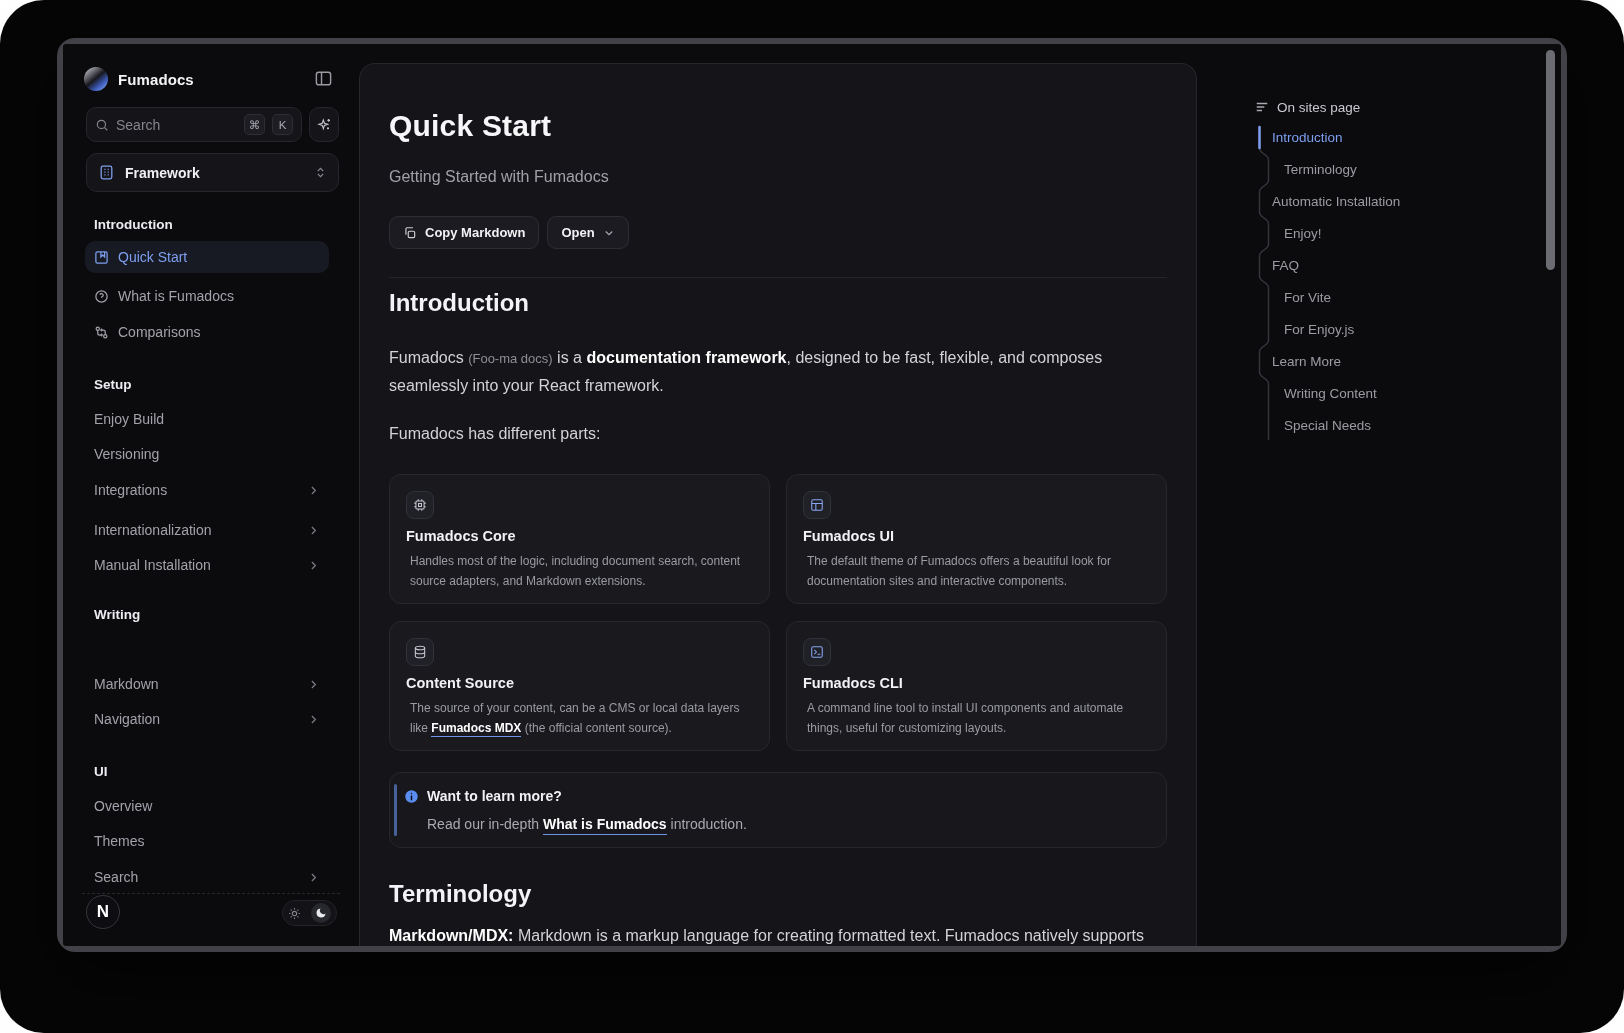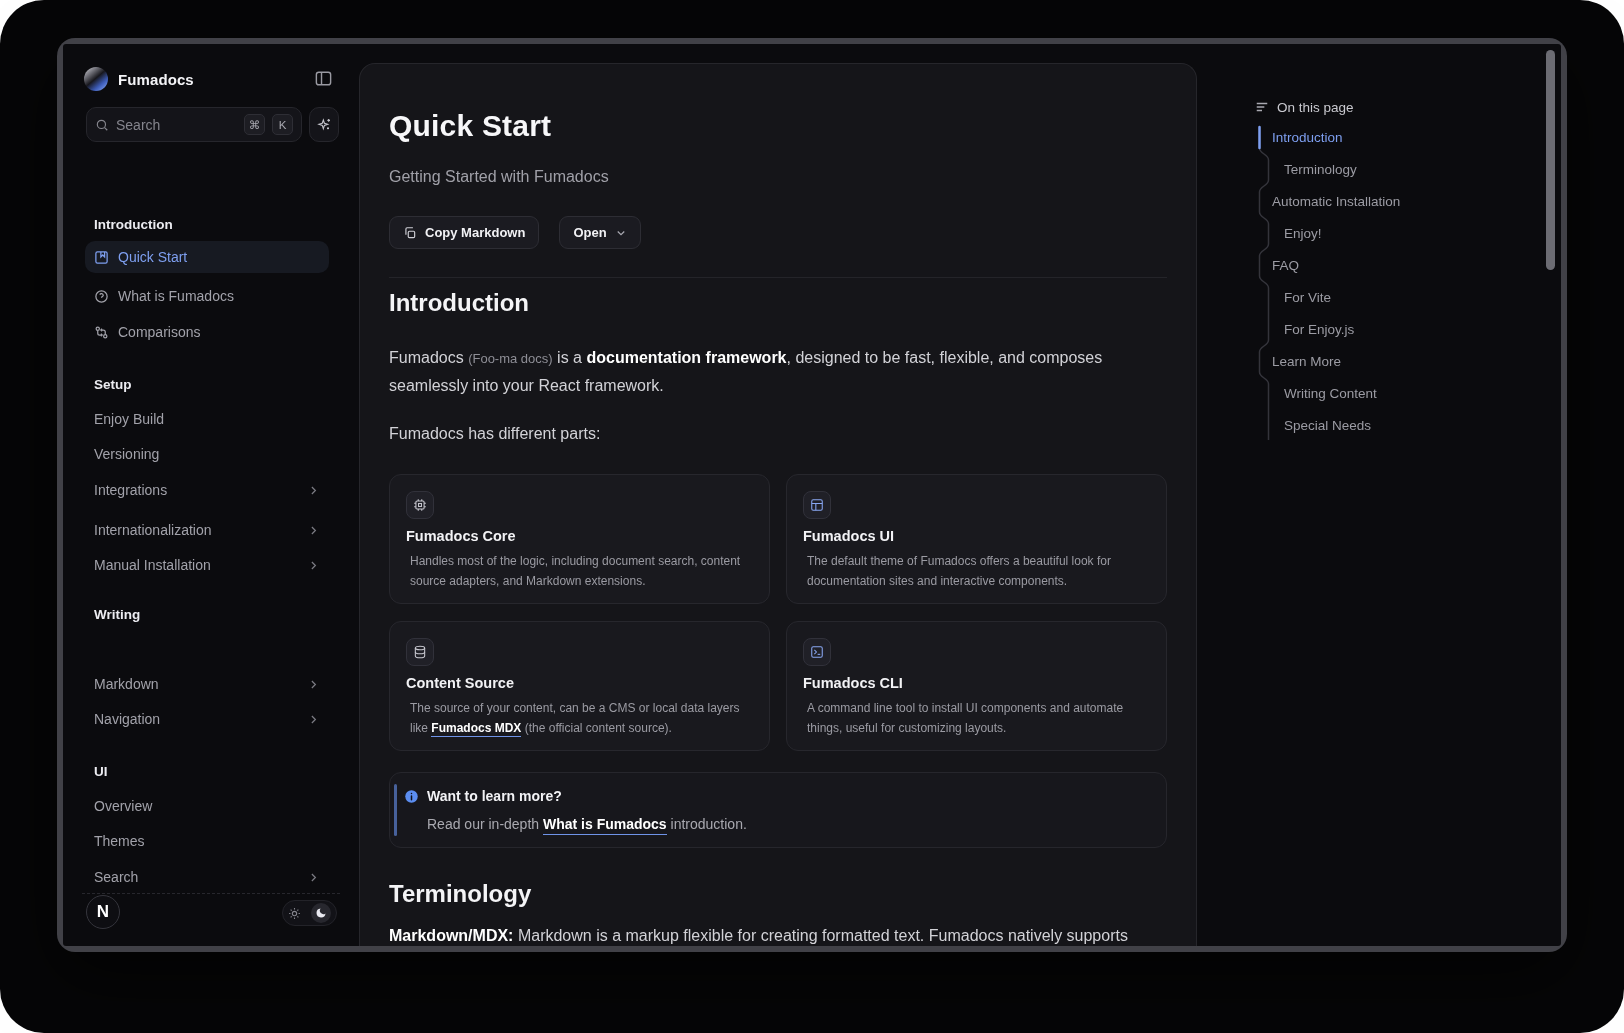--- a/index.html
+++ b/index.html
@@ -33,21 +33,21 @@
   .avatar{position:absolute;left:23px;top:851px;width:34px;height:34px;border-radius:50%;background:#0e0e12;border:1px solid #35353c;color:#fff;display:flex;align-items:center;justify-content:center;font-weight:700;font-size:17px;box-sizing:border-box;}
   .theme-pill{position:absolute;left:219px;top:856px;width:55px;height:26px;border:1px solid #232329;background:#121217;border-radius:999px;display:flex;align-items:center;justify-content:space-between;padding:0 5px;box-sizing:border-box;}
   .sun{color:#85858d;display:flex;width:13px;height:13px;}
   .moon-wrap{width:20px;height:20px;border-radius:50%;background:#27272e;display:flex;align-items:center;justify-content:center;color:#e9e9f0;}
   .moon-wrap svg{width:12px;height:12px;}
 
   
   .panel{position:absolute;left:296px;top:19px;width:838px;height:calc(100% - 19px);background:#151519;border:1px solid #26262b;border-bottom:none;border-radius:16px 16px 0 0;overflow:hidden;box-sizing:border-box;}
   .h1{position:absolute;left:29px;top:45px;color:#f7f7f9;font-size:30px;font-weight:700;letter-spacing:.2px;}
   .subtitle{position:absolute;left:29px;top:104px;color:#a0a0a8;font-size:16px;}
-  .btn-row{position:absolute;left:29px;top:152px;display:flex;gap:20px;}
+  .btn-row{position:absolute;left:29px;top:152px;display:flex;gap:8px;}
   .btn{height:33px;display:inline-flex;align-items:center;gap:8px;padding:0 13px;background:#1b1b21;border:1px solid #2d2d34;border-radius:9px;color:#f2f2f5;font-size:13px;font-weight:600;font-family:inherit;}
   .ic16{width:14px;height:14px;display:flex;color:#cfcfd6;}
   .ic12{width:12px;height:12px;display:flex;color:#a8a8b0;}
   .hr{position:absolute;left:29px;width:778px;top:213px;border-top:1px solid #242429;}
   .h2{position:absolute;left:29px;color:#f4f4f6;font-size:24px;font-weight:700;}
   .para{position:absolute;left:29px;width:784px;margin:0;color:#d2d2d7;font-size:16px;line-height:27px;}
   .para b{color:#ffffff;font-weight:700;}
   .small-note{color:#8e8e96;font-size:13px;}
   .cards{position:absolute;left:29px;top:410px;width:778px;display:grid;grid-template-columns:1fr 1fr;column-gap:16px;row-gap:17px;}
   .card{position:relative;height:130px;background:#19191e;border:1px solid #27272d;border-radius:12px;box-sizing:border-box;padding-left:40px;}
@@ -110,20 +110,35 @@
         <div class="sparkle-btn">
           <span style="width:16px;height:16px;display:flex;">
             <svg viewBox="0 0 24 24" fill="none" stroke="currentColor" stroke-width="1.7">
                 <path d="M11 4.5 12.6 9.4 17.5 11 12.6 12.6 11 17.5 9.4 12.6 4.5 11 9.4 9.4Z"></path>
                 <path d="M19 3v4M17 5h4"></path>
                 <path d="M18 15.5v3M16.5 17h3"></path>
               </svg>
           </span>
         </div>
 
+        <div class="select">
+          <span class="sic" style="width:17px;height:17px;">
+            <svg viewBox="0 0 24 24" fill="none" stroke="currentColor" stroke-width="1.8">
+                <rect x="4.5" y="3" width="15" height="18" rx="2.5"></rect>
+                <path d="M9 7.5h1.6M13.6 7.5h1.6M9 11.5h1.6M13.6 11.5h1.6M9 15.5h1.6M13.6 15.5h1.6"></path>
+              </svg>
+          </span>
+          <span class="slabel">Framework</span>
+          <span class="updown" style="width:13px;height:13px;">
+            <svg viewBox="0 0 24 24" fill="none" stroke="currentColor" stroke-width="2.2">
+                <path d="M7 9.5 12 4.5 17 9.5"></path>
+                <path d="M7 14.5 12 19.5 17 14.5"></path>
+              </svg>
+          </span>
+        </div>
 
         <div class="row header" style="top:164px">
             <span>Introduction</span>
           </div>
 
         <div class="row active" style="top:197px">
           <span class="ic">
               <svg viewBox="0 0 24 24" fill="none" stroke="currentColor" stroke-width="2">
                 <rect x="3" y="3" width="18" height="18" rx="2.5"></rect>
                 <path d="M11 3v8l3-3 3 3V3"></path>
@@ -332,31 +347,31 @@
             <svg viewBox="0 0 24 24">
                 <circle cx="12" cy="12" r="10" fill="#5b8df0"></circle>
                 <path d="M12 7.2h.01M12 11v6" stroke="#0e1016" stroke-width="2.4" fill="none" stroke-linecap="round"></path>
               </svg>
           </span>
           <div class="callout-title">Want to learn more?</div>
           <div class="callout-body"><span>Read our in-depth </span><a class="link">What is Fumadocs</a><span> introduction.</span></div>
         </div>
 
         <div class="h2" style="top:816px">Terminology</div>
-        <p class="para" style="top:858px"><b>Markdown/MDX:</b><span> Markdown is a markup flexible for creating formatted text. Fumadocs natively supports</span></p>
+        <p class="para" style="top:858px"><b>Markdown/MDX:</b><span> Markdown is a markup language for creating formatted text. Fumadocs natively supports</span></p>
       </div>
 
       <div class="toc">
         <div class="toc-header">
           <span class="ic">
               <svg viewBox="0 0 24 24" fill="none" stroke="currentColor" stroke-width="2.2">
                 <path d="M3 6h18M3 12h13M3 18h9"></path>
               </svg>
             </span>
-          <span>On this page</span>
+          <span>On sites page</span>
         </div>
         <div class="toc-line">
           <svg width="16" height="322" viewBox="0 0 16 322" fill="none">
             <path d="M1.5 5 V26 C1.5 32 10.5 32 10.5 38 V58 C10.5 64 1.5 64 1.5 70 V90 C1.5 96 10.5 96 10.5 102 V122 C10.5 128 1.5 128 1.5 134 V154 C1.5 160 10.5 160 10.5 166 V218 C10.5 224 1.5 224 1.5 230 V250 C1.5 256 10.5 256 10.5 262 V318" stroke="#34343b" stroke-width="1.5"></path>
             <path d="M1.5 5 V26" stroke="#7e9ff0" stroke-width="2.5" stroke-linecap="round"></path>
           </svg>
         </div>
         <div class="toc-item lvl1 active" style="top:26px">Introduction</div>
         <div class="toc-item lvl2" style="top:58px">Terminology</div>
         <div class="toc-item lvl1" style="top:90px">Automatic Installation</div>

